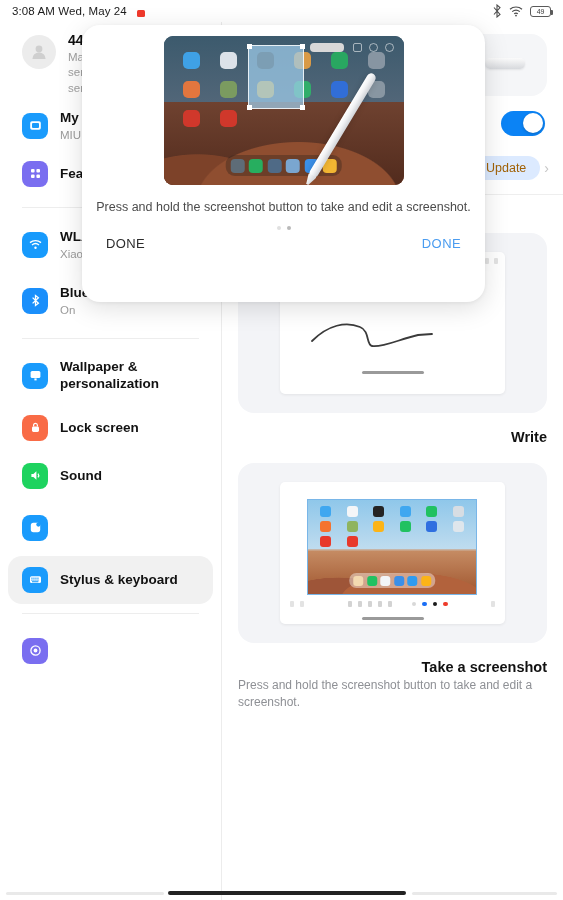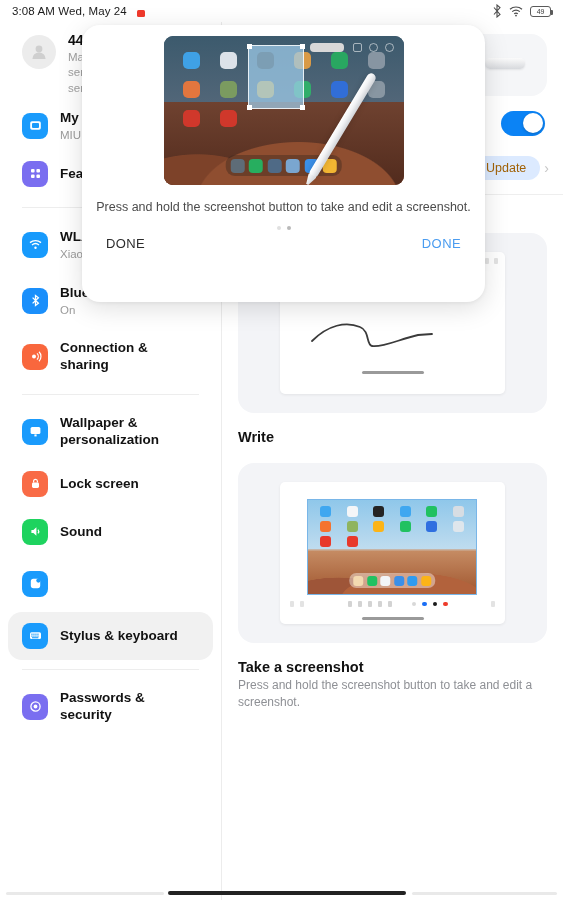--- a/index.html
+++ b/index.html
@@ -99,21 +99,21 @@
   .chev{ color:#c6c6c6; font-size:14px; line-height:1; }
   .hdiv{ height:1px; background:#eeeeee; margin:2px 0 0 0; }
   .sec-hdr{
     font-size:10.5px; color:#b4b6bd; letter-spacing:.8px;
     padding:16px 16px 10px 16px; font-weight:600;
   }
   .feat-card{
     margin:0 16px 0 16px; background:#f3f4f7; border-radius:16px;
     height:180px; display:flex; align-items:center; justify-content:center;
   }
-  .feat-title{ font-size:14.5px; font-weight:700; color:#111; padding:16px 16px 2px 16px; }
+  .feat-title{ font-size:14.5px; font-weight:700; color:#111; padding:16px 16px 2px 16px;text-align:right; }
   .feat-desc{ font-size:12px; color:#8e9095; padding:0 16px 0 16px; line-height:1.42; }
 
   
   .mock{
     width:225px; height:142px; background:#fff; border-radius:5px;
     box-shadow:0 1px 3px rgba(0,0,0,.07); position:relative; overflow:hidden;
   }
   .mock-bar{
     height:17px; border-bottom:0px solid #f2f2f2; display:flex; align-items:center;
     padding:0 7px; gap:5px; position:relative;
@@ -320,32 +320,20 @@
         <svg width="15" height="15" viewBox="0 0 15 15">
           <path d="M4.6 4.6 L10.4 10.2 L7.5 12.4 V2.6 L10.4 4.8 L4.6 10.4" fill="none" stroke="#fff" stroke-width="1.3"></path>
         </svg>
       </span>
       <span class="stext">
         <span class="stitle">Bluetooth</span>
         <span class="ssub">On</span>
       </span>
     </div>
 
-    <div class="srow tall">
-      <span class="sicon" style="background:#f9673d">
-        <svg width="15" height="15" viewBox="0 0 15 15">
-          <circle cx="6" cy="7.5" r="2" fill="#fff"></circle>
-          <path d="M9 4.4 A4.4 4.4 0 0 1 9 10.6" fill="none" stroke="#fff" stroke-width="1.2"></path>
-          <path d="M11 2.8 A6.6 6.6 0 0 1 11 12.2" fill="none" stroke="#fff" stroke-width="1.2"></path>
-        </svg>
-      </span>
-      <span class="stext">
-        <span class="stitle">Connection &amp; sharing</span>
-      </span>
-    </div>
 
     <div class="sdiv"></div>
 
     <div class="srow tall">
       <span class="sicon" style="background:#1a9bfc">
         <svg width="15" height="15" viewBox="0 0 15 15">
             <rect x="2.6" y="3" width="9.8" height="7" rx="1.6" fill="#fff"></rect>
             <rect x="6.4" y="10.4" width="2.2" height="2" fill="#fff"></rect>
           </svg>
       </span>
@@ -412,23 +400,20 @@
     </div>
 
     <div class="sdiv"></div>
 
     <div class="srow tall">
       <span class="sicon" style="background:#7a6ef0">
         <svg width="15" height="15" viewBox="0 0 15 15">
           <circle cx="7.5" cy="7.5" r="4.6" fill="none" stroke="#fff" stroke-width="1.3"></circle>
           <circle cx="7.5" cy="7.5" r="1.9" fill="#fff"></circle>
         </svg>
-      </span>
-      <span class="stext">
-        <span class="stitle">Passwords &amp; security</span>
       </span>
     </div>
   </div>
 
   <div class="content">
 
     <div class="card-plain">
       <span class="stylus-img"></span>
     </div>
 

